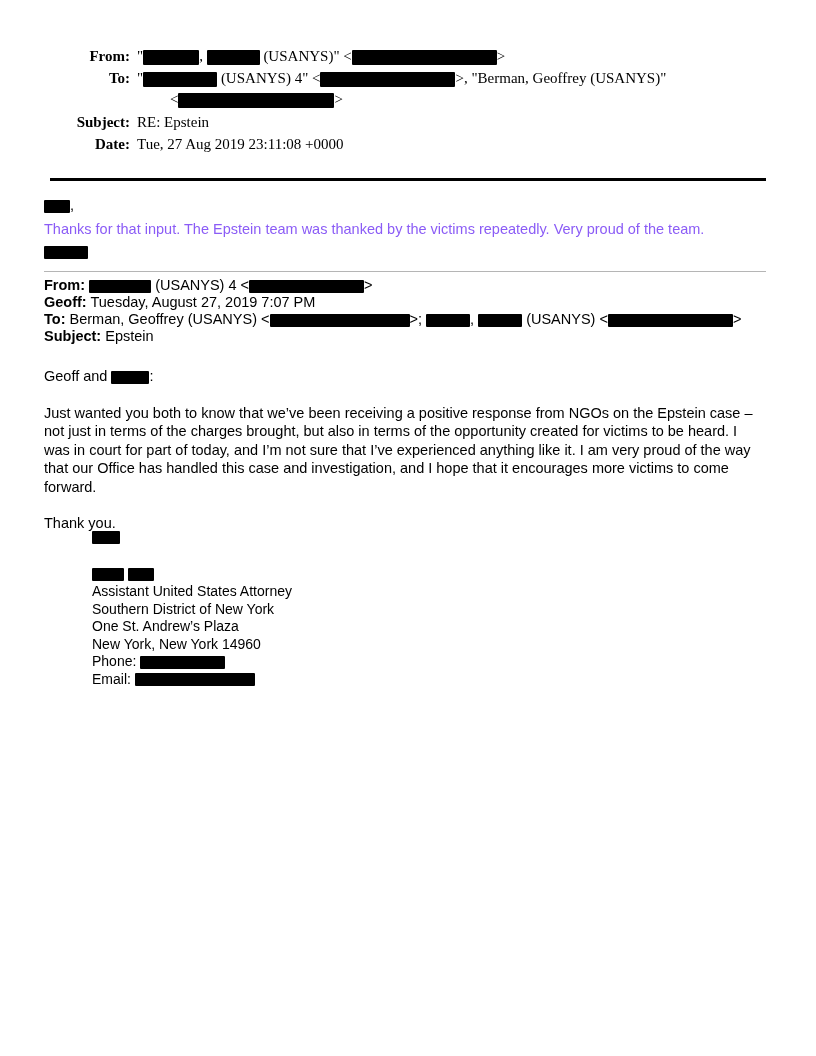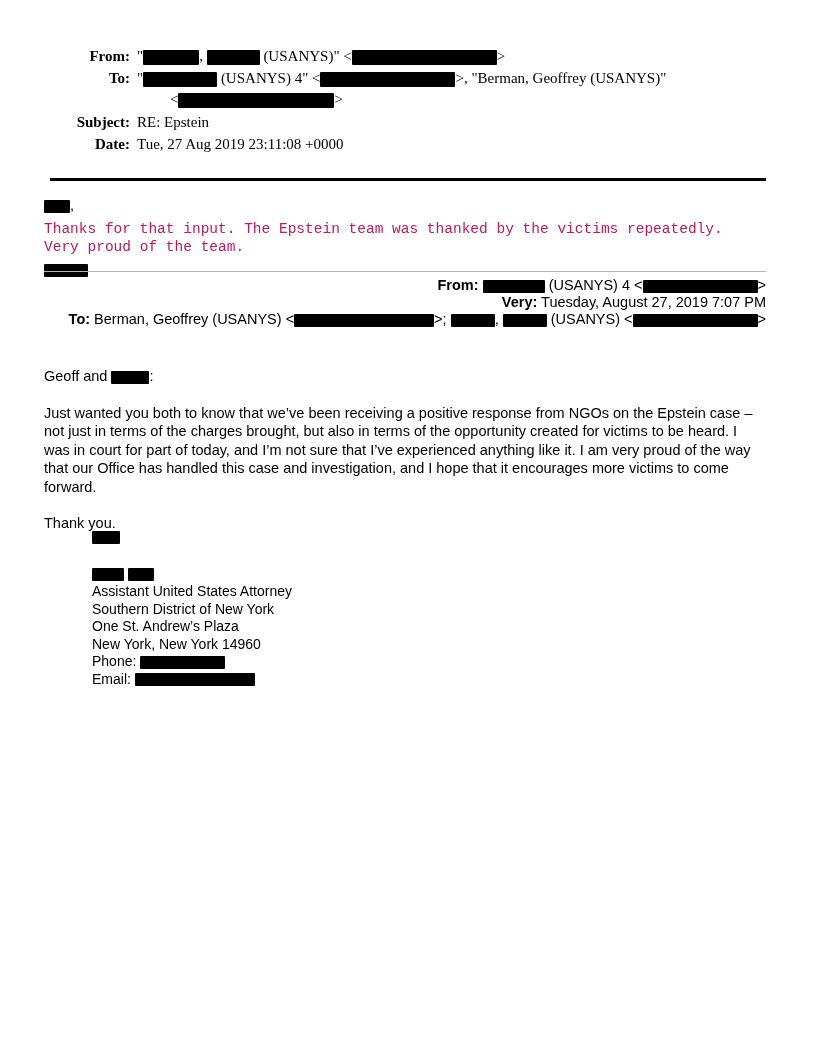--- a/index.html
+++ b/index.html
@@ -82,23 +82,22 @@
     width: 722px;
     font-family: "Liberation Sans", sans-serif;
     font-size: 14.5px;
     line-height: 18px;
     color: #000;
   }
   .reply-name {
     margin-bottom: 6px;
   }
   .reply-text {
-    color: #be185d;
+    color: #8b5cf6;
     margin: 0 0 4px 0;
-    font-family: Liberation Mono, monospace;
   }
   .reply-sig {
     margin: 0 0 0 0;
   }
 
   .thin-rule {
     position: absolute;
     left: 44px;
     top: 271px;
     width: 722px;
@@ -109,21 +108,21 @@
   
   .quoted {
     position: absolute;
     left: 44px;
     top: 277px;
     width: 722px;
     font-family: "Liberation Sans", sans-serif;
     font-size: 14.5px;
     line-height: 17px;
   }
-  .quoted .q-row { white-space: nowrap; margin-bottom: 0px; text-align: right; }
+  .quoted .q-row { white-space: nowrap; margin-bottom: 0px; }
   .q-lab { font-weight: bold; }
 
   
   .qbody {
     position: absolute;
     left: 44px;
     top: 367px;
     width: 722px;
     font-family: "Liberation Sans", sans-serif;
     font-size: 14.5px;
@@ -187,32 +186,36 @@
   <div class="quoted">
 
     <div class="q-row">
       <span class="q-lab">From:</span>
       <span class="redact" style="width:62px;"></span>
       <span>(USANYS) 4</span>
       <span>&lt;</span><span class="redact" style="width:115px;"></span><span>&gt;</span>
     </div>
 
     <div class="q-row">
-      <span class="q-lab">Very:</span>
+      <span class="q-lab">Geoff:</span>
       <span>Tuesday, August 27, 2019 7:07 PM</span>
     </div>
 
     <div class="q-row">
       <span class="q-lab">To:</span>
       <span>Berman, Geoffrey (USANYS)</span>
       <span>&lt;</span><span class="redact" style="width:140px;"></span><span>&gt;; </span><span class="redact" style="width:44px;"></span><span>, </span><span class="redact" style="width:44px;"></span>
       <span>(USANYS)</span>
       <span>&lt;</span><span class="redact" style="width:125px;"></span><span>&gt;</span>
     </div>
 
+    <div class="q-row">
+      <span class="q-lab">Subject:</span>
+      <span>Epstein</span>
+    </div>
 
   </div>
 
   <div class="qbody">
     <p><span>Geoff and </span><span class="redact" style="width:38px;"></span><span>:</span></p>
     <p>Just wanted you both to know that we’ve been receiving a positive response from NGOs on the Epstein case – not just in terms of the charges brought, but also in terms of the opportunity created for victims to be heard.  I was in court for part of today, and I’m not sure that I’ve experienced anything like it.  I am very proud of the way that our Office has handled this case and investigation, and I hope that it encourages more victims to come forward.</p>
     <p class="tight">Thank you.</p>
   </div>
 
   <div class="sig">

